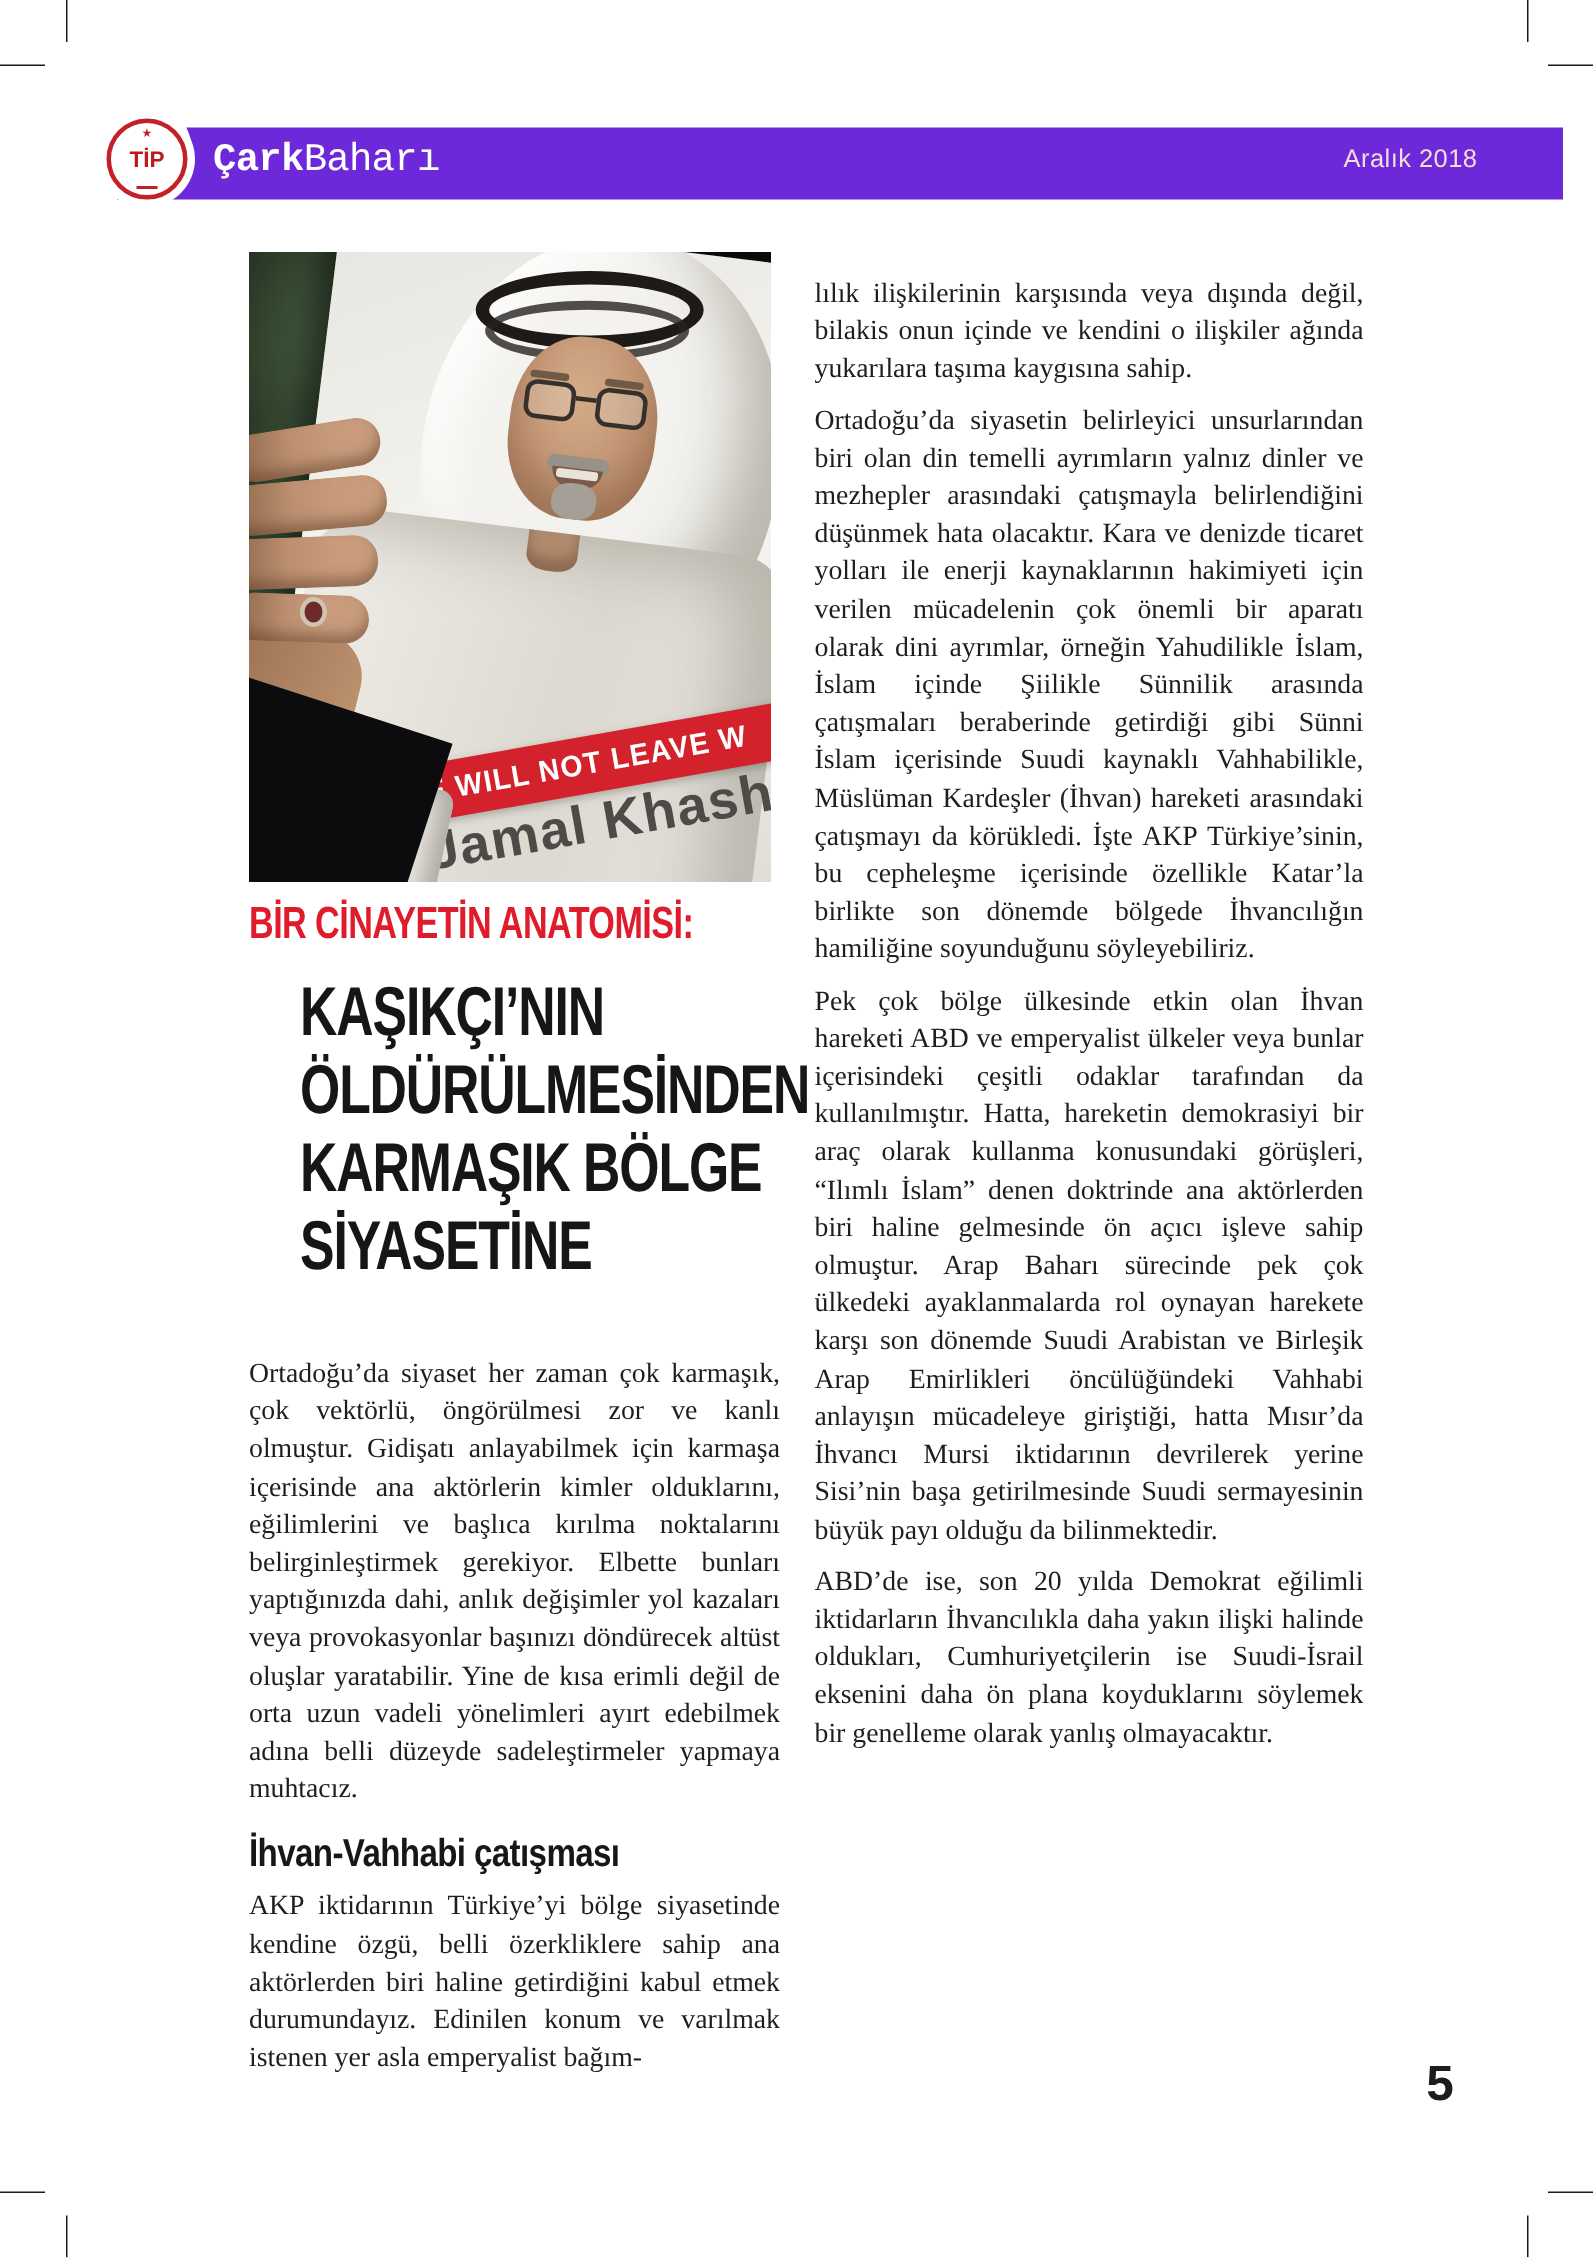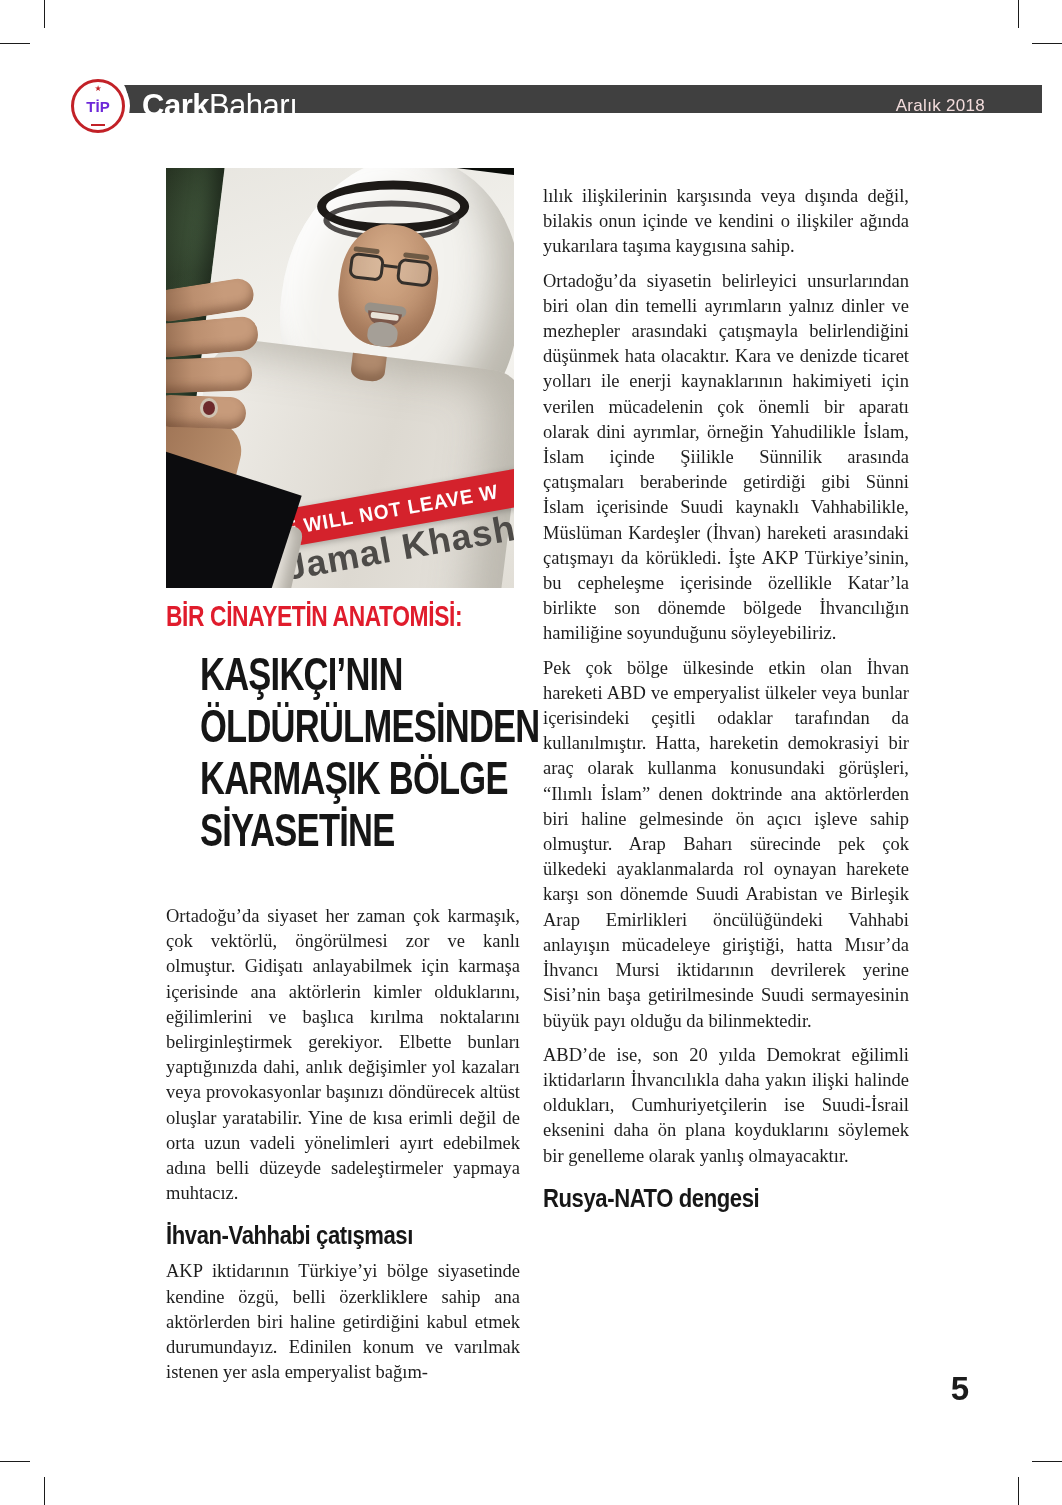--- a/index.html
+++ b/index.html
@@ -3,34 +3,34 @@
 <meta charset="utf-8">
 <style>
   html,body{margin:0;padding:0;background:#ffffff;}
   #page{position:relative;width:1062px;height:1505px;background:#ffffff;overflow:hidden;
         font-family:"Liberation Serif",serif;}
 
   
   .crop{position:absolute;background:#1b1b1b;}
 
   
-  .header-bar{position:absolute;left:78px;top:85px;width:964px;height:28px;background:#404040;}
+  .header-bar{position:absolute;left:78px;top:85px;width:964px;height:48px;background:#6d28d9;}
   .logo-ring{position:absolute;left:58px;top:66px;width:70px;height:70px;border-radius:50%;
              border:5px solid #ffffff;box-sizing:border-box;z-index:3;}
   .logo-disc{position:absolute;left:66px;top:74px;width:64px;height:64px;border-radius:50%;
              background:#ffffff;z-index:4;display:flex;align-items:center;justify-content:center;}
   .logo-badge{width:54px;height:54px;border-radius:50%;border:3px solid #c22127;box-sizing:border-box;
               position:relative;display:flex;align-items:center;justify-content:center;}
   .logo-badge .star{position:absolute;top:3px;left:50%;transform:translateX(-50%);
                     font-size:8px;color:#c22127;line-height:1;font-family:"Liberation Sans",sans-serif;}
-  .logo-badge .tip{font:800 15px/1 "Liberation Sans",sans-serif;color:#6d28d9;letter-spacing:0;}
+  .logo-badge .tip{font:800 15px/1 "Liberation Sans",sans-serif;color:#b91c1c;letter-spacing:0;}
   .logo-badge .under{position:absolute;bottom:4px;left:50%;transform:translateX(-50%);
                      width:14px;height:2px;background:#c22127;}
   .mag-title{position:absolute;left:142px;top:85px;height:42px;display:flex;align-items:center;
-             font-family:Liberation Sans, sans-serif;color:#ffffff;font-size:31px;letter-spacing:-0.5px;z-index:5;}
+             font-family:Liberation Mono, monospace;color:#ffffff;font-size:26px;letter-spacing:-0.5px;z-index:5;}
   .mag-title .bold{font-weight:800;}
   .mag-title .light{font-weight:400;}
   .issue-date{position:absolute;right:57px;top:0;height:42px;display:flex;align-items:center;
               font-family:"Liberation Sans",sans-serif;font-size:17px;color:#f2dcdc;letter-spacing:0.3px;}
 
   
   .photo{position:absolute;left:166px;top:168px;width:348px;height:420px;overflow:hidden;
          background:
            radial-gradient(circle at 30% 16%, rgba(110,150,105,0.85) 0%, rgba(40,60,40,0) 38%),
            radial-gradient(circle at 14% 55%, rgba(80,120,85,0.7) 0%, rgba(25,40,28,0) 34%),
@@ -181,20 +181,17 @@
       <div class="sec-head-inner">İhvan-Vahhabi çatışması</div>
     </div>
     <p>AKP iktidarının Türkiye’yi bölge siyasetinde kendine özgü, belli özerkliklere sahip ana aktörlerden biri haline getirdiğini kabul etmek durumundayız. Edinilen konum ve varılmak istenen yer asla emperyalist bağım-</p>
   </div>
 
   <div class="col col-right">
     <p>lılık ilişkilerinin karşısında veya dışında değil, bilakis onun içinde ve kendini o ilişkiler ağında yukarılara taşıma kaygısına sahip.</p>
     <p>Ortadoğu’da siyasetin belirleyici unsurlarından biri olan din temelli ayrımların yalnız dinler ve mezhepler arasındaki çatışmayla belirlendiğini düşünmek hata olacaktır. Kara ve denizde ticaret yolları ile enerji kaynaklarının hakimiyeti için verilen mücadelenin çok önemli bir aparatı olarak dini ayrımlar, örneğin Yahudilikle İslam, İslam içinde Şiilikle Sünnilik arasında çatışmaları beraberinde getirdiği gibi Sünni İslam içerisinde Suudi kaynaklı Vahhabilikle, Müslüman Kardeşler (İhvan) hareketi arasındaki çatışmayı da körükledi. İşte AKP Türkiye’sinin, bu cepheleşme içerisinde özellikle Katar’la birlikte son dönemde bölgede İhvancılığın hamiliğine soyunduğunu söyleyebiliriz.</p>
     <p>Pek çok bölge ülkesinde etkin olan İhvan hareketi ABD ve emperyalist ülkeler veya bunlar içerisindeki çeşitli odaklar tarafından da kullanılmıştır. Hatta, hareketin demokrasiyi bir araç olarak kullanma konusundaki görüşleri, “Ilımlı İslam” denen doktrinde ana aktörlerden biri haline gelmesinde ön açıcı işleve sahip olmuştur. Arap Baharı sürecinde pek çok ülkedeki ayaklanmalarda rol oynayan harekete karşı son dönemde Suudi Arabistan ve Birleşik Arap Emirlikleri öncülüğündeki Vahhabi anlayışın mücadeleye giriştiği, hatta Mısır’da İhvancı Mursi iktidarının devrilerek yerine Sisi’nin başa getirilmesinde Suudi sermayesinin büyük payı olduğu da bilinmektedir.</p>
     <p>ABD’de ise, son 20 yılda Demokrat eğilimli iktidarların İhvancılıkla daha yakın ilişki halinde oldukları, Cumhuriyetçilerin ise Suudi-İsrail eksenini daha ön plana koyduklarını söylemek bir genelleme olarak yanlış olmayacaktır.</p>
-    <div class="sec-head">
-      <div class="sec-head-inner">Rusya-NATO dengesi</div>
-    </div>
   </div>
 
   <div class="page-num">5</div>
 
 </div>
 
 </body></html>

